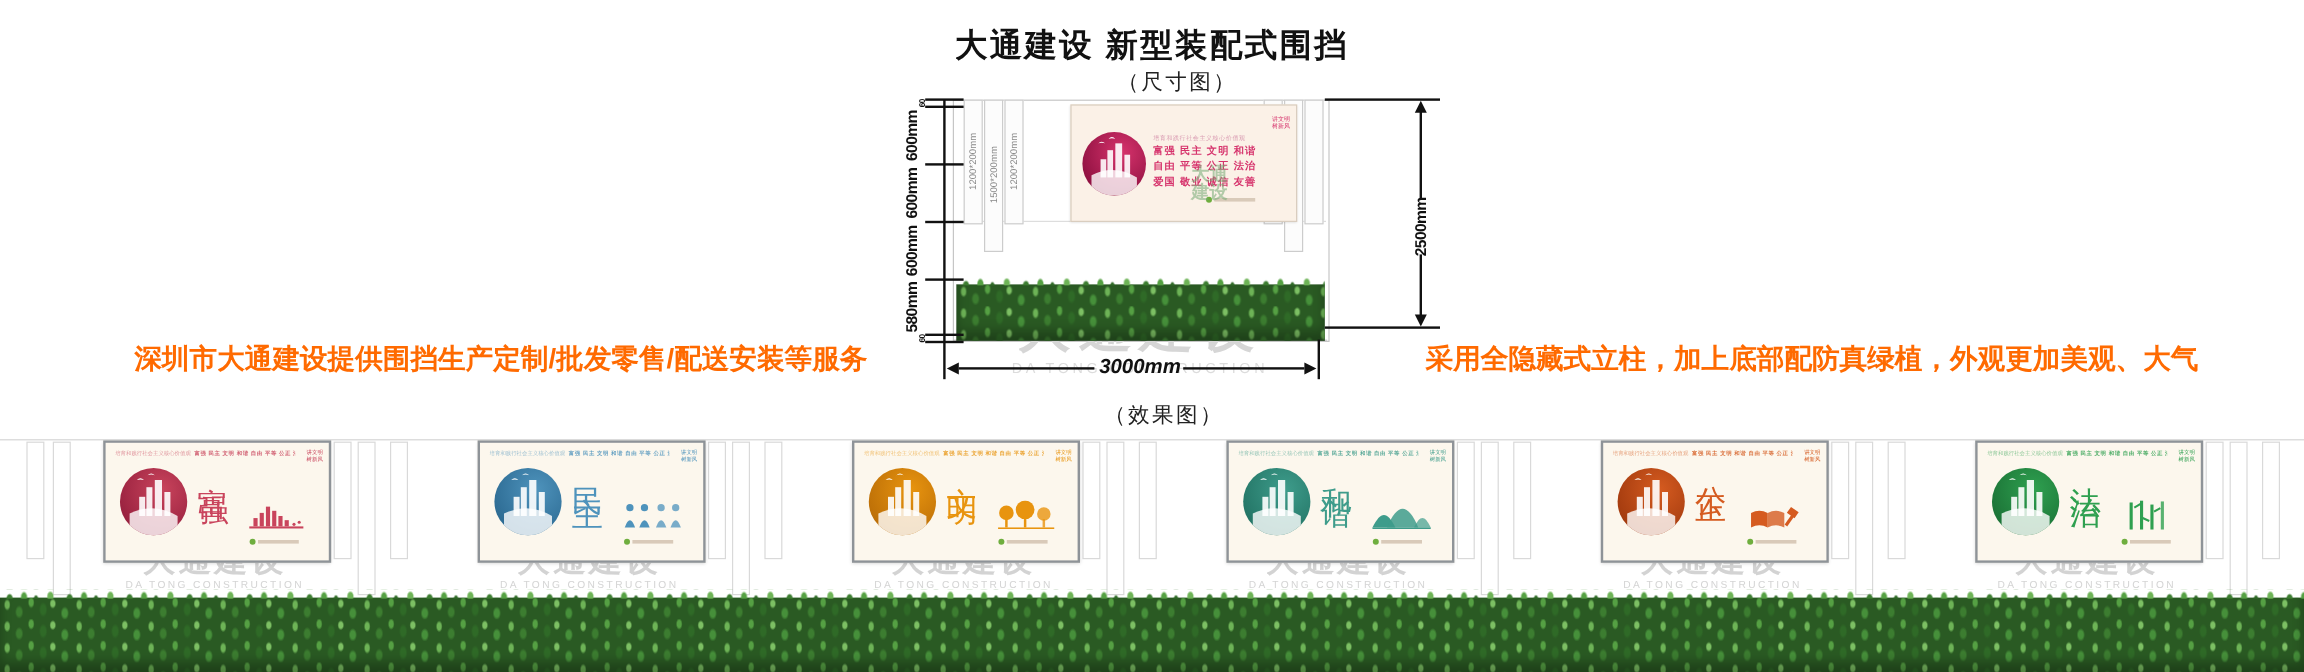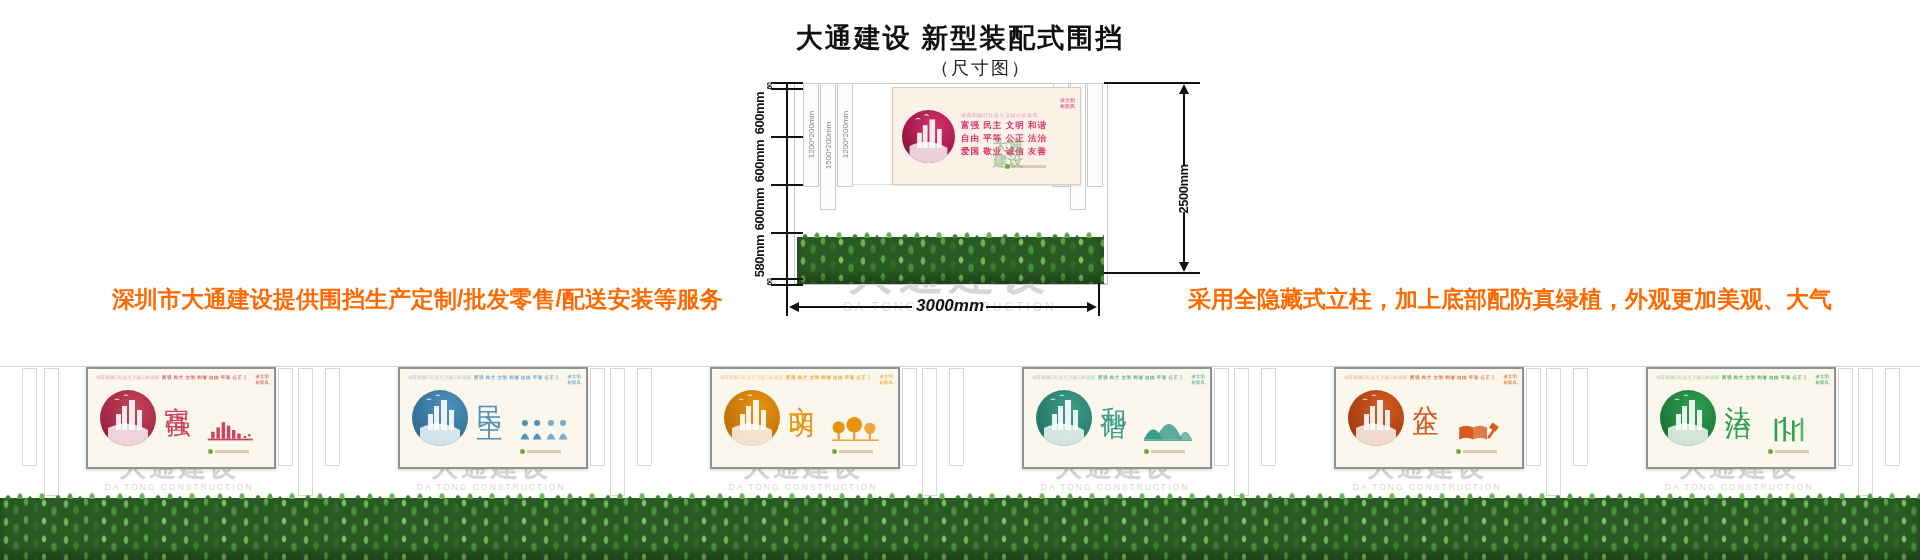--- a/index.html
+++ b/index.html
@@ -180,20 +180,21 @@
   <div class="abs dline" style="left:1098px;top:283px;width:2px;height:33px;z-index:5;"></div>
   <div class="abs arrow left" style="left:789px;top:302px;"></div>
   <div class="abs arrow right" style="left:1087px;top:302px;"></div>
   <div class="abs dline" style="left:799px;top:306px;width:113px;height:2px;z-index:5;"></div>
   <div class="abs dline" style="left:986px;top:306px;width:101px;height:2px;z-index:5;"></div>
   <div class="abs hlabel" style="left:880px;top:296px;width:140px;font-size:17px;font-style:italic;">3000mm</div>
 
   <div class="abs note" style="left: 112px; color: rgb(255, 106, 0);">深圳市大通建设提供围挡生产定制/批发零售/配送安装等服务</div>
   <div class="abs note" style="left: 1188px; color: rgb(255, 106, 0);">采用全隐藏式立柱，加上底部配防真绿植，外观更加美观、大气</div>
 
+  <div class="abs effect-label">（效果图）</div>
   <div class="abs wall-bg"></div>
   <div id="effect-slots">
       <div class="slot" style="left: 22px; height: 96px;"></div>
       <div class="slot" style="left: 44px; height: 126px;"></div>
       <div class="slot" style="left: 278px; height: 96px;"></div>
       <div class="slot" style="left: 298px; height: 126px;"></div>
       <div class="slot" style="left: 325px; height: 96px;"></div>
       <div class="slot" style="left: 590px; height: 96px;"></div>
       <div class="slot" style="left: 610px; height: 126px;"></div>
       <div class="slot" style="left: 637px; height: 96px;"></div>

